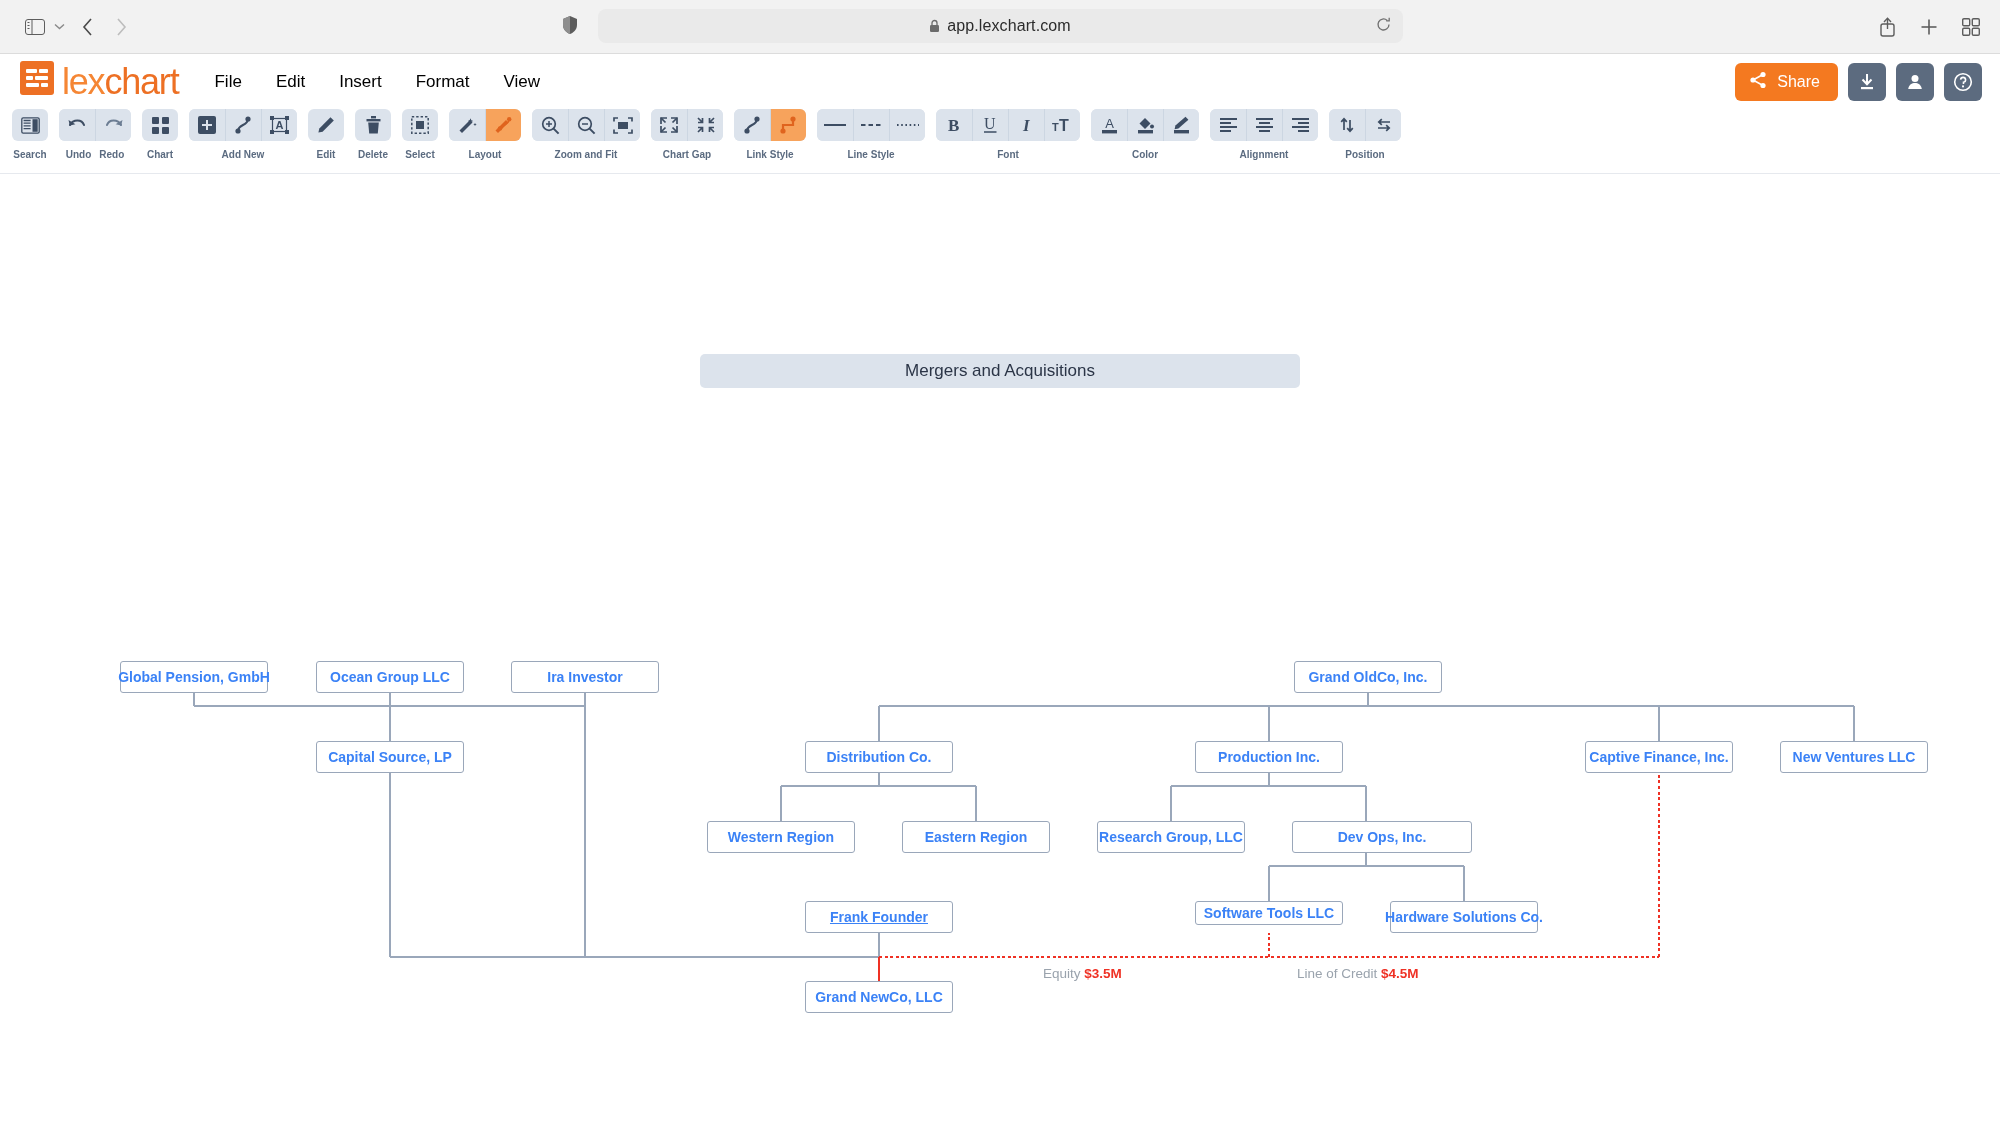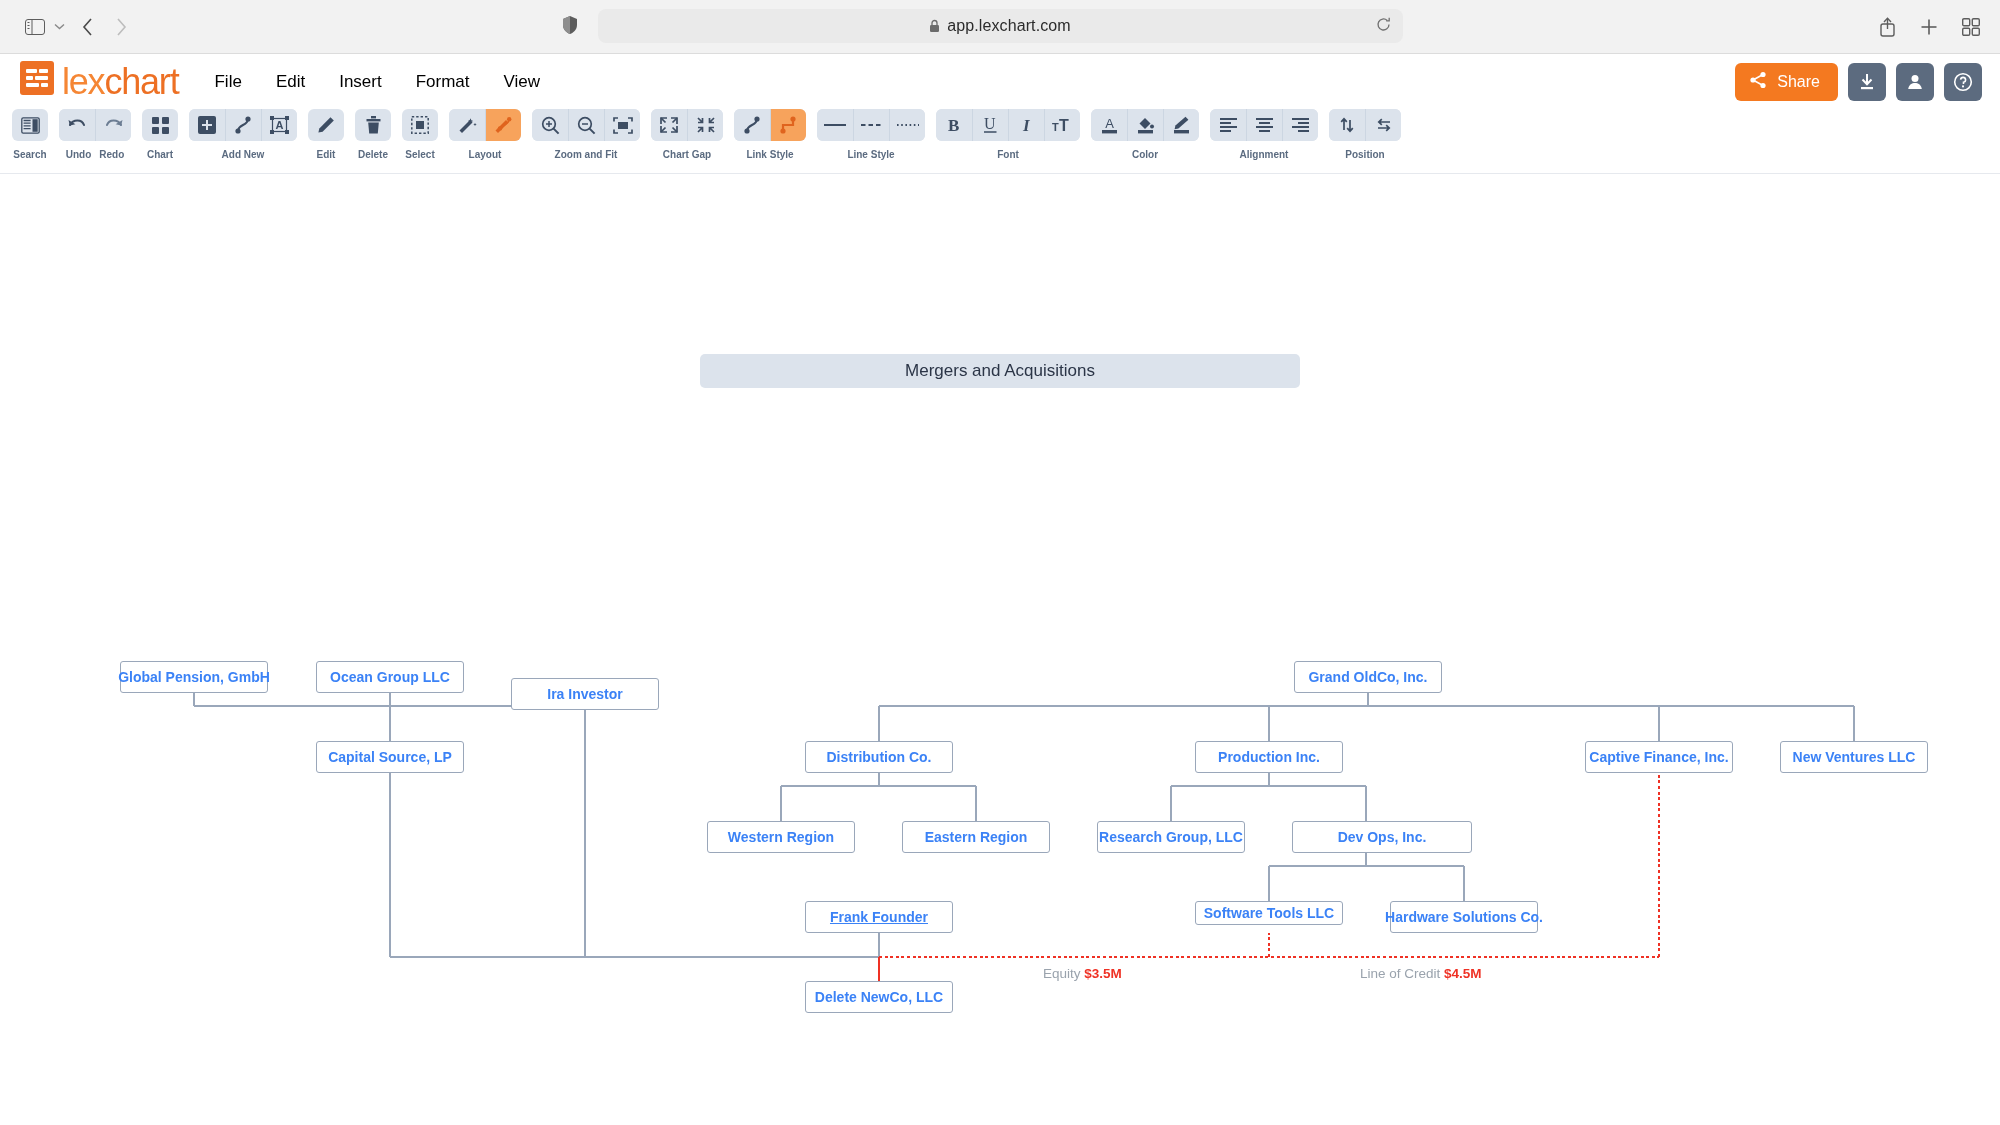--- a/index.html
+++ b/index.html
@@ -642,35 +642,35 @@
     <g fill="none" shape-rendering="crispEdges">
       <path d="M879 783 V807" stroke="#ef3124" stroke-width="1.6"></path>
       <path d="M879 783 H1659" stroke="#ef3124" stroke-width="1.6" stroke-dasharray="3 2.6"></path>
       <path d="M1269 783 V759" stroke="#ef3124" stroke-width="1.6" stroke-dasharray="3 2.6"></path>
       <path d="M1659 783 V599" stroke="#ef3124" stroke-width="1.6" stroke-dasharray="3 2.6"></path>
     </g>
   </svg>
 
   <div class="node" style="left:120px;top:487px;width:148px;height:32px;">Global Pension, GmbH</div>
   <div class="node" style="left:316px;top:487px;width:148px;height:32px;">Ocean Group LLC</div>
-  <div class="node" style="left:511px;top:487px;width:148px;height:32px;margin-top:17px;">Ira Investor</div>
+  <div class="node" style="left:511px;top:487px;width:148px;height:32px;">Ira Investor</div>
   <div class="node" style="left:1294px;top:487px;width:148px;height:32px;">Grand OldCo, Inc.</div>
   <div class="node" style="left:316px;top:567px;width:148px;height:32px;">Capital Source, LP</div>
   <div class="node" style="left:805px;top:567px;width:148px;height:32px;">Distribution Co.</div>
   <div class="node" style="left:1195px;top:567px;width:148px;height:32px;">Production Inc.</div>
   <div class="node" style="left:1585px;top:567px;width:148px;height:32px;">Captive Finance, Inc.</div>
   <div class="node" style="left:1780px;top:567px;width:148px;height:32px;">New Ventures LLC</div>
   <div class="node" style="left:707px;top:647px;width:148px;height:32px;">Western Region</div>
   <div class="node" style="left:902px;top:647px;width:148px;height:32px;">Eastern Region</div>
   <div class="node" style="left:1097px;top:647px;width:148px;height:32px;">Research Group, LLC</div>
   <div class="node" style="left:1292px;top:647px;width:180px;height:32px;">Dev Ops, Inc.</div>
   <div class="node" style="left:805px;top:727px;width:148px;height:32px;text-decoration:underline;">Frank Founder</div>
   <div class="node" style="left:1195px;top:727px;width:148px;height:24px;">Software Tools LLC</div>
   <div class="node" style="left:1390px;top:727px;width:148px;height:32px;">Hardware Solutions Co.</div>
-  <div class="node" style="left:805px;top:807px;width:148px;height:32px;">Delete NewCo, LLC</div>
+  <div class="node" style="left:805px;top:807px;width:148px;height:32px;">Grand NewCo, LLC</div>
 
   <div class="edge-label" style="left:1043px;top:792px;">
     <span>Equity </span><b>$3.5M</b>
   </div>
-  <div class="edge-label" style="left:1360px;top:792px;">
+  <div class="edge-label" style="left:1297px;top:792px;">
     <span>Line of Credit </span><b>$4.5M</b>
   </div>
 </div>
 
 </body></html>

